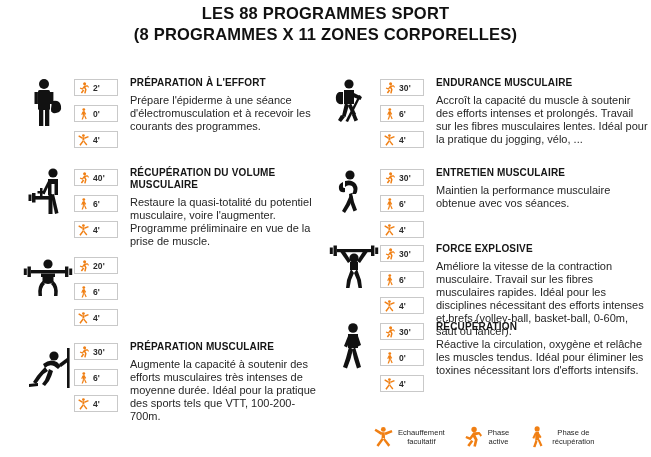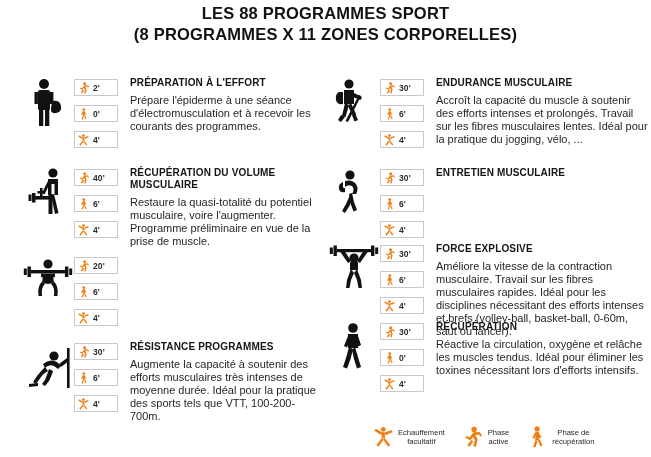--- a/index.html
+++ b/index.html
@@ -377,21 +377,21 @@
               <path d="M4.8 3.4 L1.0 1.2 L0.3 2.4 L4.3 5.0 Z" fill="#F07F13"></path>
               <path d="M6.2 3.4 L10.2 2.0 L10.7 3.3 L6.6 5.0 Z" fill="#F07F13"></path>
               <path d="M4.6 6.4 L1.4 10.8 L2.6 11.7 L5.6 7.4 Z" fill="#F07F13"></path>
               <path d="M6.0 6.4 L9.4 10.6 L8.3 11.6 L5.2 7.5 Z" fill="#F07F13"></path>
             </svg>
           </span>
           <span class="badge-time">4'</span>
         </div>
       </div>
       <div class="entry-text">
-        <div class="entry-title">RÉSISTANCE PROGRAMMES</div>
+        <div class="entry-title">PRÉPARATION MUSCULAIRE</div>
         <div class="entry-desc">Augmente la capacité à soutenir des efforts musculaires très intenses de moyenne durée. Idéal pour la pratique des sports tels que VTT, 100-200-700m.</div>
       </div>
     </div>
 
   </div>
 
   <div class="col col-right">
 
     <div class="entry entry-r1">
       <div class="pictogram">
@@ -494,20 +494,21 @@
               <path d="M6.2 3.4 L10.2 2.0 L10.7 3.3 L6.6 5.0 Z" fill="#F07F13"></path>
               <path d="M4.6 6.4 L1.4 10.8 L2.6 11.7 L5.6 7.4 Z" fill="#F07F13"></path>
               <path d="M6.0 6.4 L9.4 10.6 L8.3 11.6 L5.2 7.5 Z" fill="#F07F13"></path>
             </svg>
           </span>
           <span class="badge-time">4'</span>
         </div>
       </div>
       <div class="entry-text">
         <div class="entry-title">ENTRETIEN MUSCULAIRE</div>
+        <div class="entry-desc">Maintien la performance musculaire obtenue avec vos séances.</div>
       </div>
     </div>
 
     <div class="entry entry-r3">
       <div class="pictogram">
         <svg width="52" height="46" viewBox="0 0 52 46">
           <rect x="9" y="5" width="34" height="3.2" fill="#111"></rect>
           <rect x="5.5" y="1.5" width="3.4" height="10.5" fill="#111"></rect>
           <rect x="43" y="1.5" width="3.4" height="10.5" fill="#111"></rect>
           <rect x="1.8" y="3.5" width="3" height="6.5" fill="#111"></rect>

